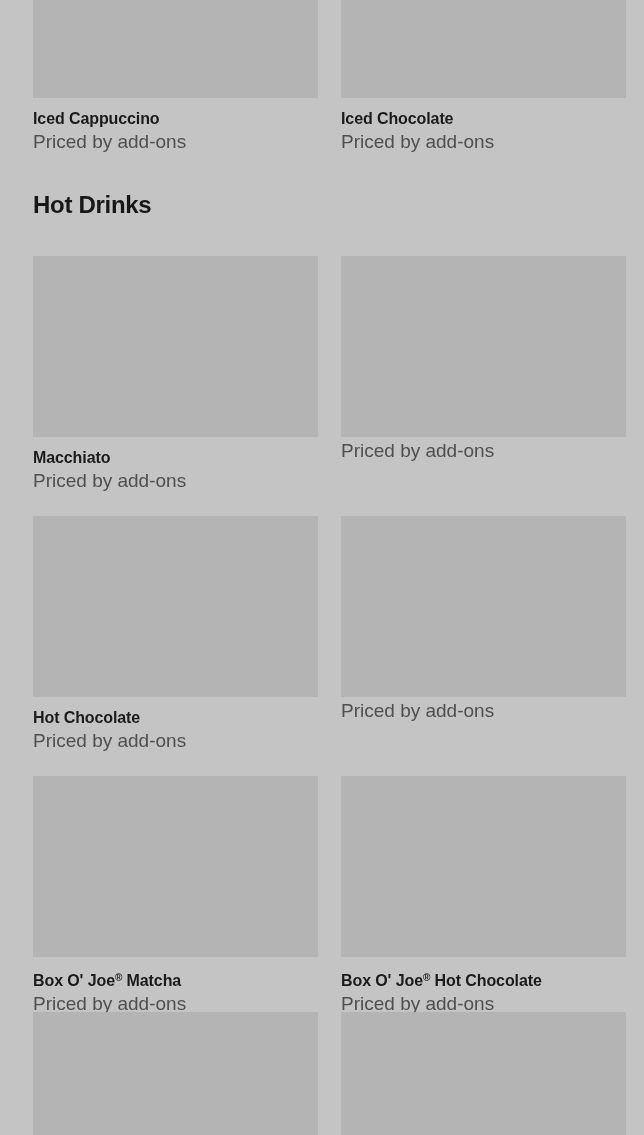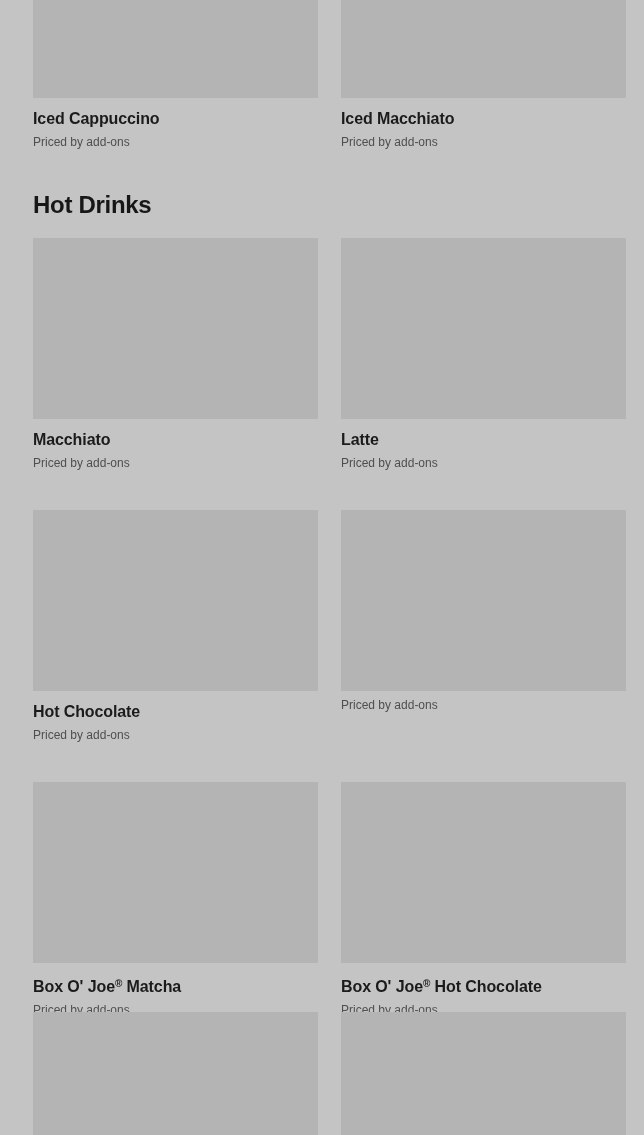--- a/index.html
+++ b/index.html
@@ -54,21 +54,21 @@
     white-space: nowrap;
   }
 
   .product-title .tm {
     font-size: 10px;
     vertical-align: 5px;
     font-weight: 600;
   }
 
   .product-subtitle {
-    font-size: 12px;
+    font-size: 19px;
     font-weight: 400;
     line-height: 16px;
     color: #4f4f4f;
     margin-top: 6px;
     white-space: nowrap;
   }
 
   
   .grid-top {
     top: -98px;
@@ -82,22 +82,22 @@
     top: 190px;
     font-size: 24px;
     font-weight: 700;
     line-height: 29px;
     color: #171717;
     letter-spacing: -0.3px;
   }
 
   
   .grid-hot {
-    top: 238px;
-    row-gap: 39px;
+    top: 256px;
+    row-gap: 27px;
   }
   .grid-hot .product-thumb { height: 181px; }
 
   
   .grid-tail {
     top: 1012px;
   }
   .grid-tail .product-thumb { height: 181px; }
 </style>
 </head>
@@ -108,39 +108,38 @@
   <div class="menu-grid grid-top">
 
     <div class="product-card">
       <div class="product-thumb"></div>
       <div class="product-title">Iced Cappuccino</div>
       <div class="product-subtitle">Priced by add-ons</div>
     </div>
 
     <div class="product-card">
       <div class="product-thumb"></div>
-      <div class="product-title">Iced Macchiato</div>
+      <div class="product-title">Iced Chocolate</div>
       <div class="product-subtitle">Priced by add-ons</div>
     </div>
 
   </div>
 
   <h2 class="section-heading">Hot Drinks</h2>
 
   <div class="menu-grid grid-hot">
 
     <div class="product-card">
       <div class="product-thumb"></div>
       <div class="product-title">Macchiato</div>
       <div class="product-subtitle">Priced by add-ons</div>
     </div>
 
     <div class="product-card">
       <div class="product-thumb"></div>
-      <div class="product-title">Latte</div>
       <div class="product-subtitle">Priced by add-ons</div>
     </div>
 
     <div class="product-card">
       <div class="product-thumb"></div>
       <div class="product-title">Hot Chocolate</div>
       <div class="product-subtitle">Priced by add-ons</div>
     </div>
 
     <div class="product-card">

